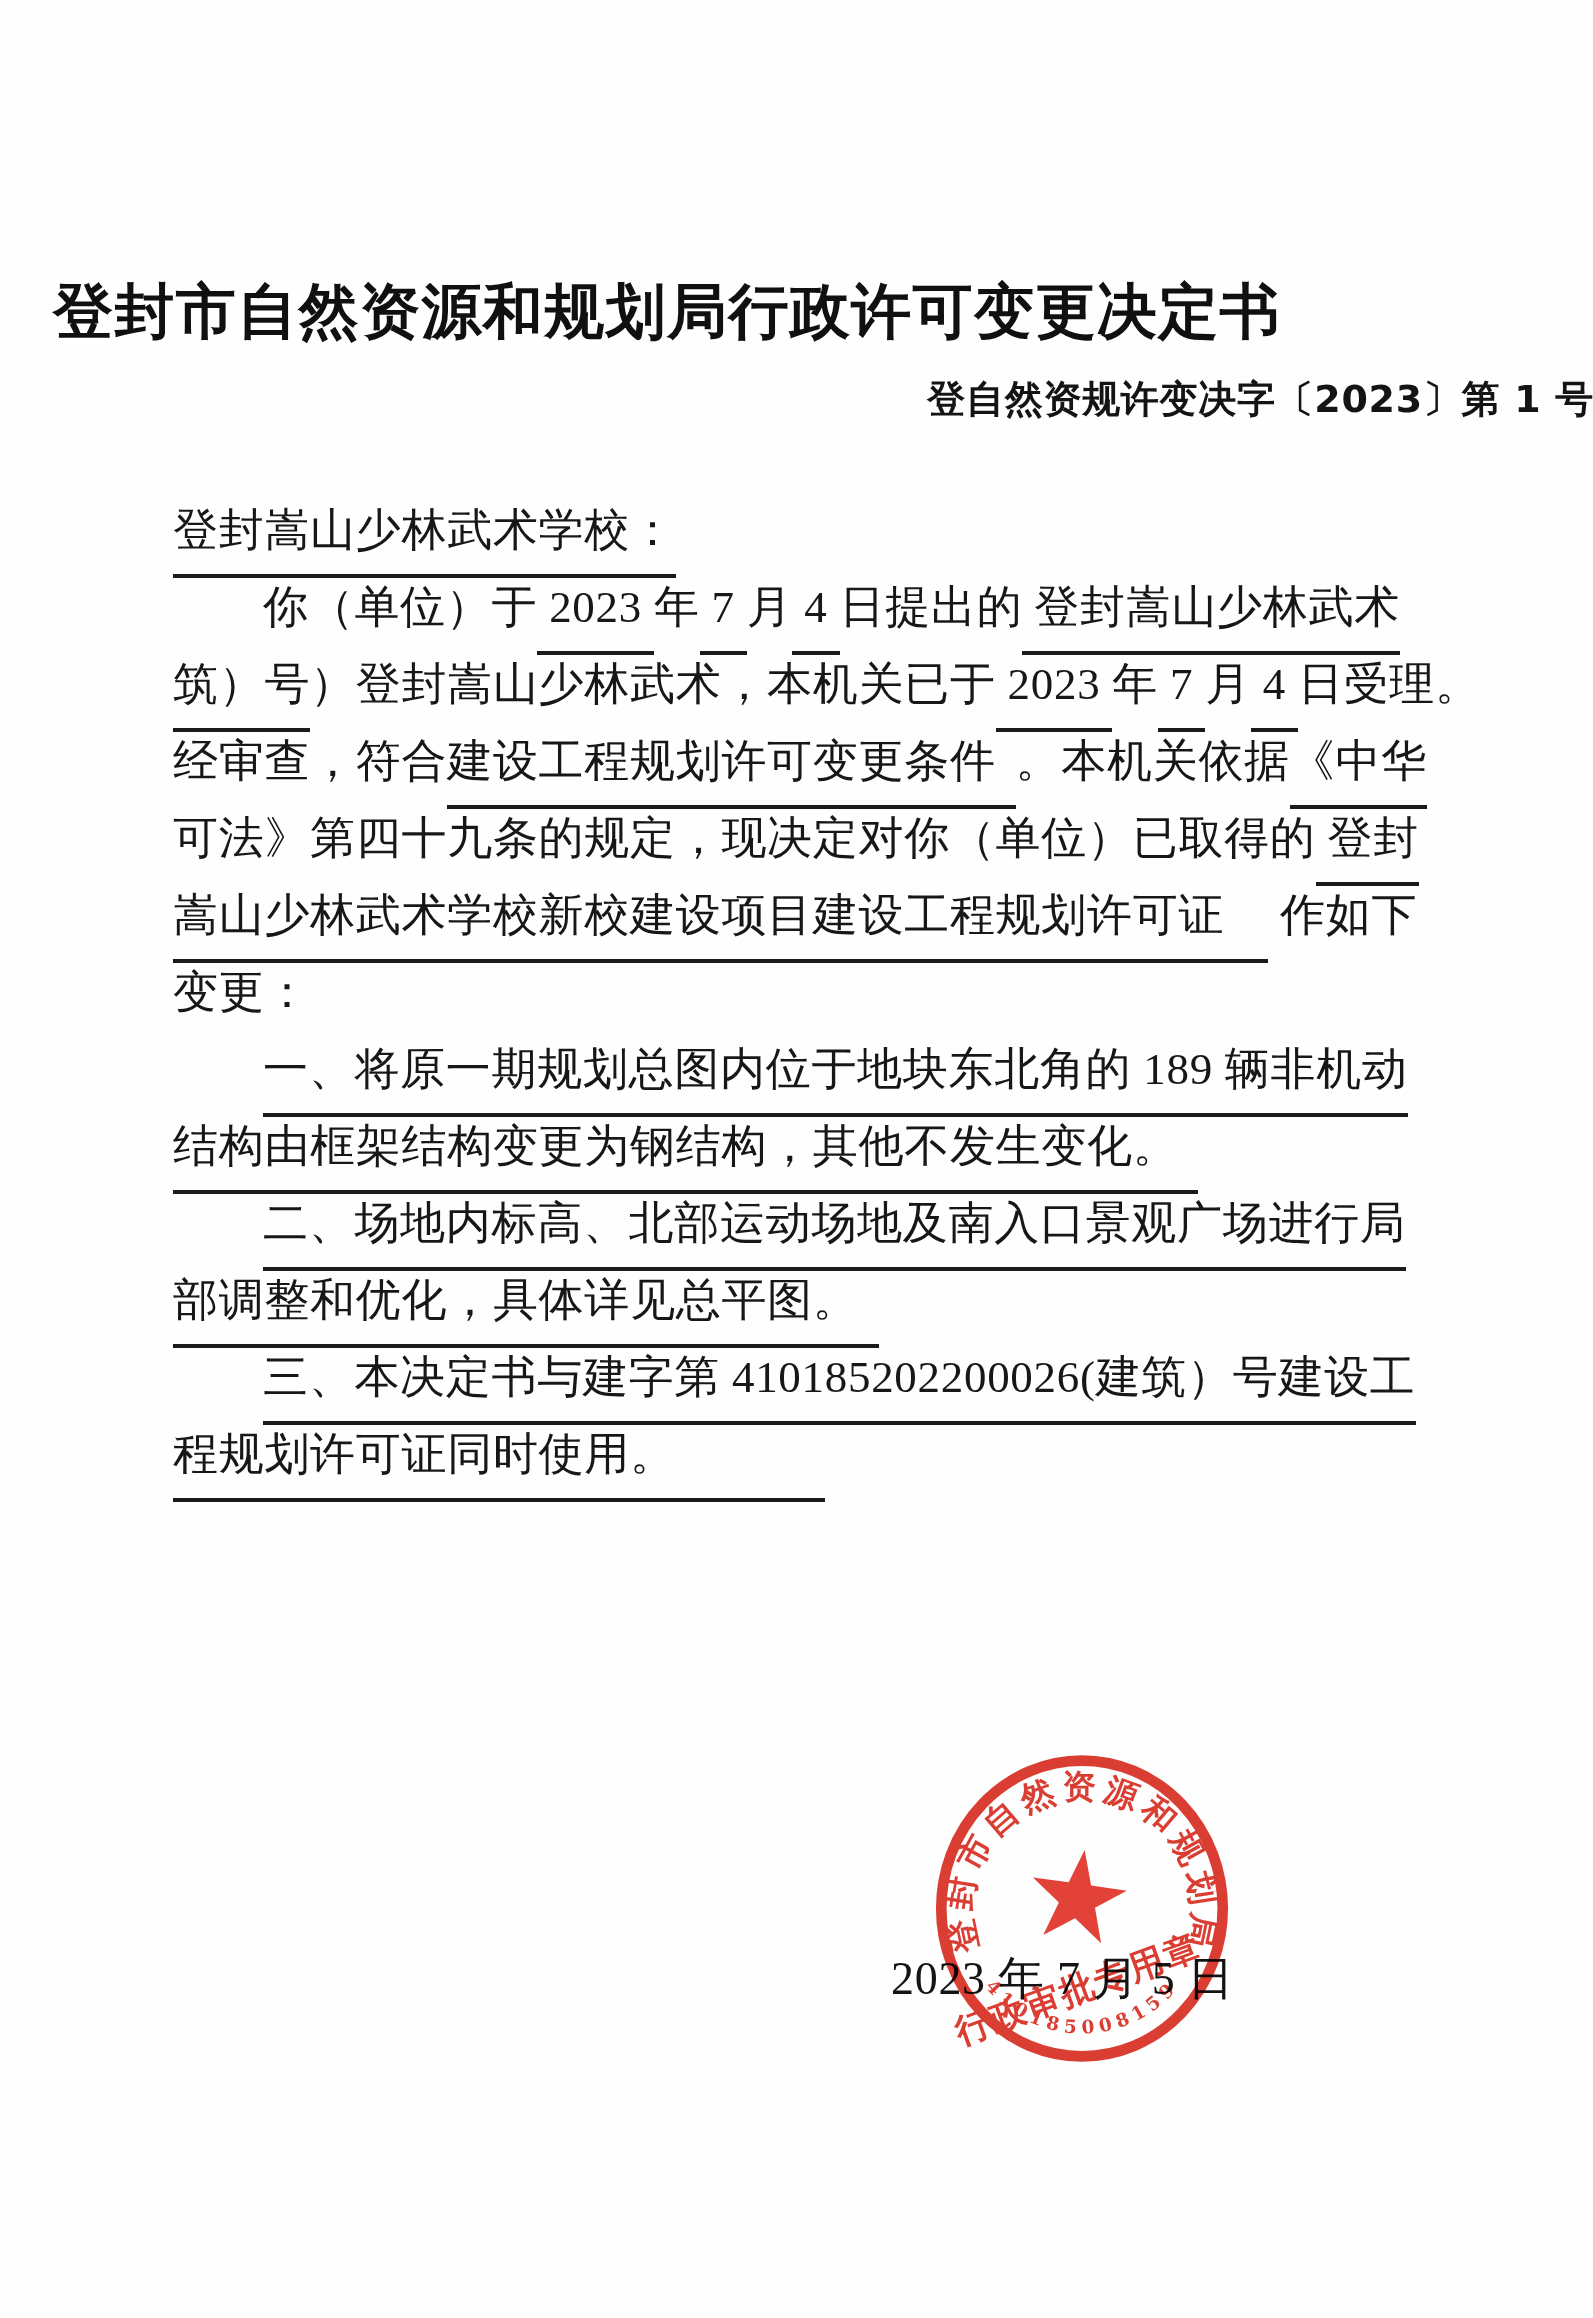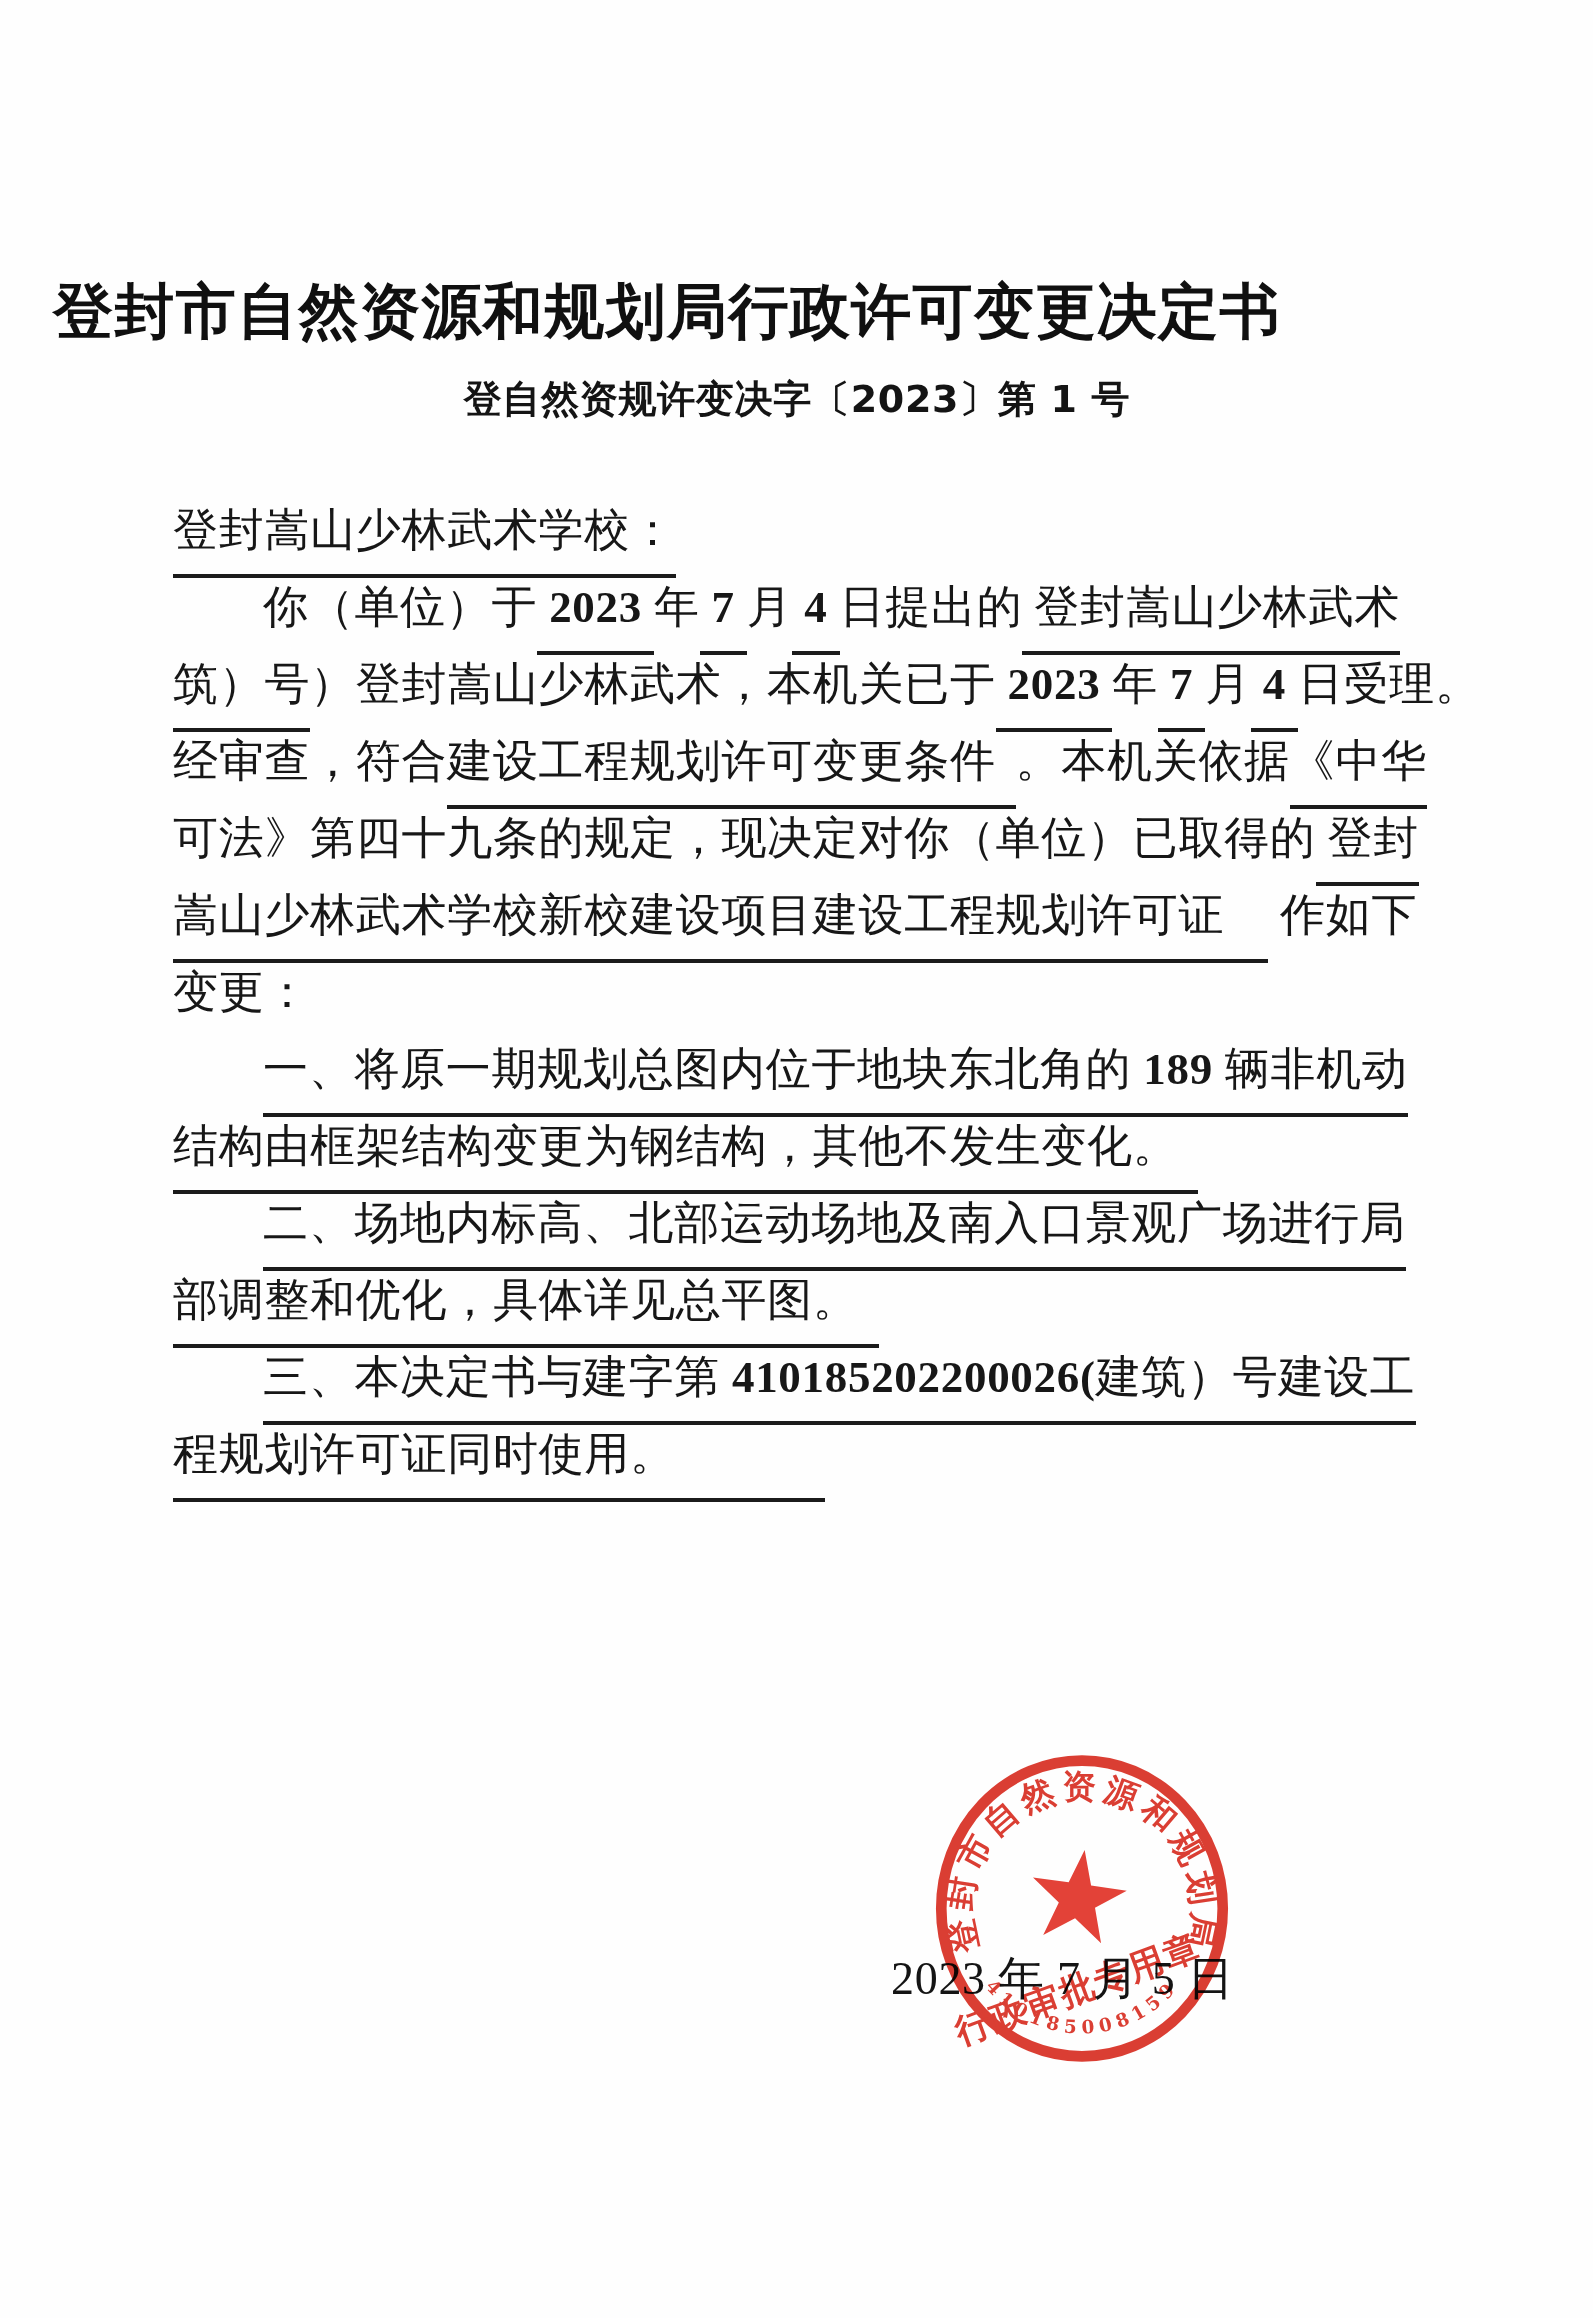--- a/index.html
+++ b/index.html
@@ -18,21 +18,21 @@
     text-align:center;
     font-family:"DejaVu Sans","Liberation Sans",sans-serif;
     font-weight:900;
     font-size:60px;
     letter-spacing:1.4px;
     color:#101010;
     white-space:pre;
   }
   .doc-number{
     position:absolute;top:374px;left:0;width:1594px;
-    text-align:center;
+    text-align:right;
     font-family:"DejaVu Sans","Liberation Sans",sans-serif;
     font-weight:700;
     font-size:38px;
     letter-spacing:0.7px;
     color:#141414;
     white-space:pre;
   }
 
   .body-text{
     position:absolute;left:173px;top:498px;width:1288px;
@@ -46,21 +46,21 @@
     color:#171717;
   }
   .line.indent{padding-left:90px;}
   .seg{display:inline-block;line-height:65px;}
   .seg.u{
     border-bottom:4.3px solid #1b1b1b;
     padding-bottom:11px;
   }
   .seg.num{
     font-family:"Liberation Serif","DejaVu Serif",serif;
-    font-weight:700;
+    font-weight:400;
   }
   .seg.ext-sm{padding-right:20px;}
   .seg.ext-md{padding-right:44px;}
   .seg.ext-lg{padding-right:149px;}
 
   .issue-date{
     position:absolute;left:891px;top:1948px;
     font-size:46px;
     letter-spacing:0.7px;
     color:#141414;

